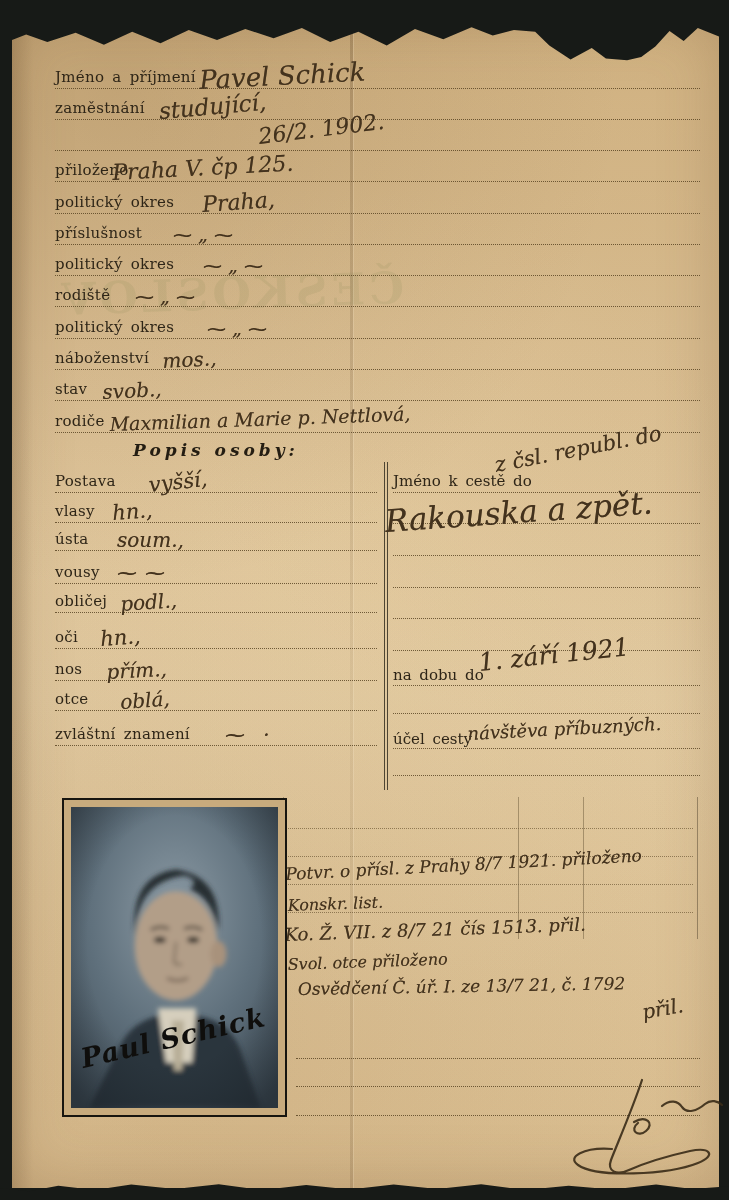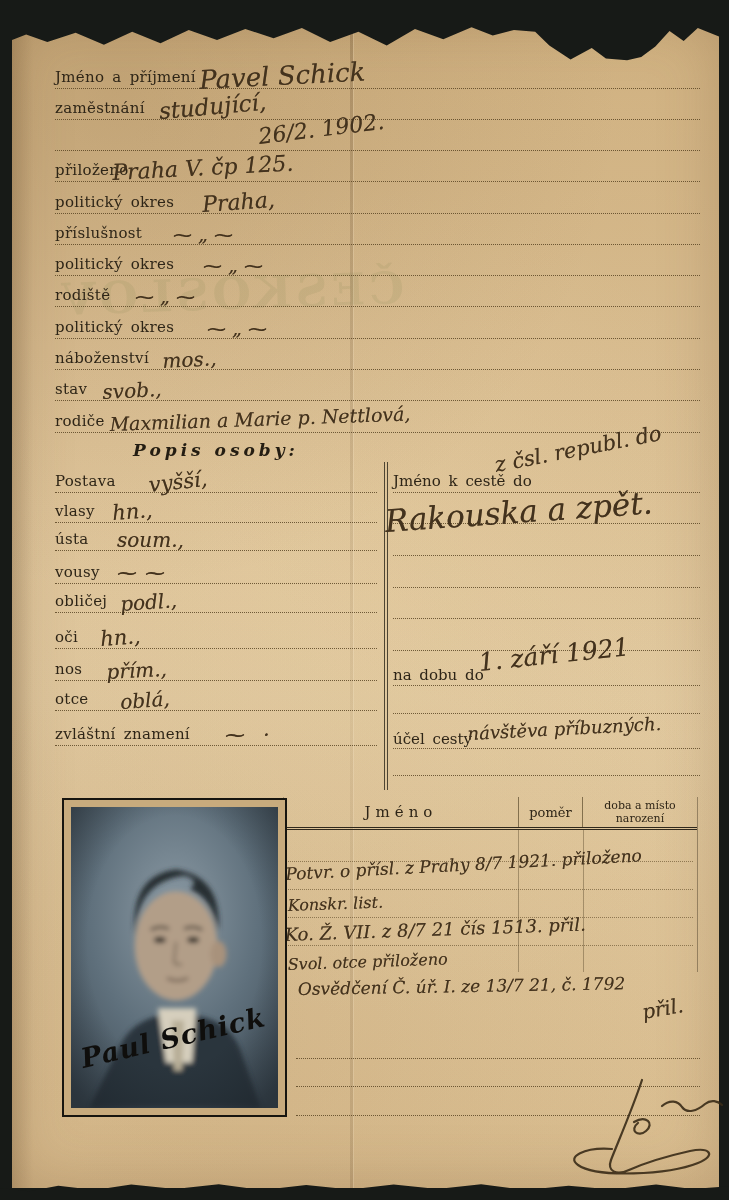--- a/index.html
+++ b/index.html
@@ -179,25 +179,20 @@
 
   <span class="rlbl" style="left:393px;top:472px">Jméno k cestě do</span>
   <span class="hw" style="left:497px;top:455px;font-size:21px;transform:rotate(-11deg)">z čsl. republ. do</span>
   <span class="hw" style="left:386px;top:506px;font-size:31px;transform:rotate(-4deg)">Rakouska a zpět.</span>
   <span class="rlbl" style="left:393px;top:666px">na dobu do</span>
   <span class="hw" style="left:480px;top:650px;font-size:25px;transform:rotate(-6deg)">1. září 1921</span>
   <span class="rlbl" style="left:393px;top:730px">účel cesty</span>
   <span class="hw" style="left:468px;top:725px;font-size:18px;transform:rotate(-3deg)">návštěva příbuzných.</span>
 
   <div class="tbl">
-    <div class="thead">
-      <div class="th th1">Jméno</div>
-      <div class="th th2">poměr</div>
-      <div class="th th3">doba a místo narození</div>
-    </div>
     <div class="tbody">
       <div class="trow-line" style="top:31px"></div>
       <div class="trow-line" style="top:59px"></div>
       <div class="trow-line" style="top:87px"></div>
       <div class="trow-line" style="top:115px"></div>
       <div class="tcol" style="left:234px"></div>
       <div class="tcol" style="left:299px"></div>
     </div>
   </div>
 

